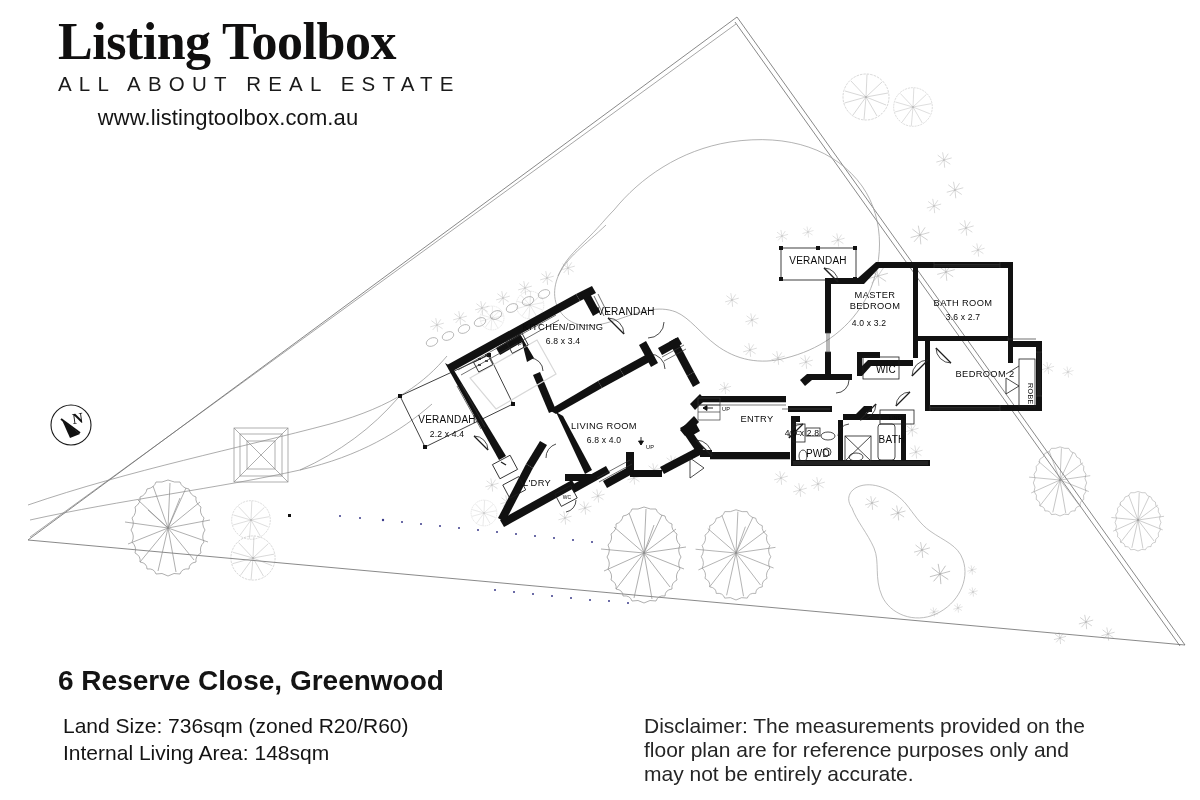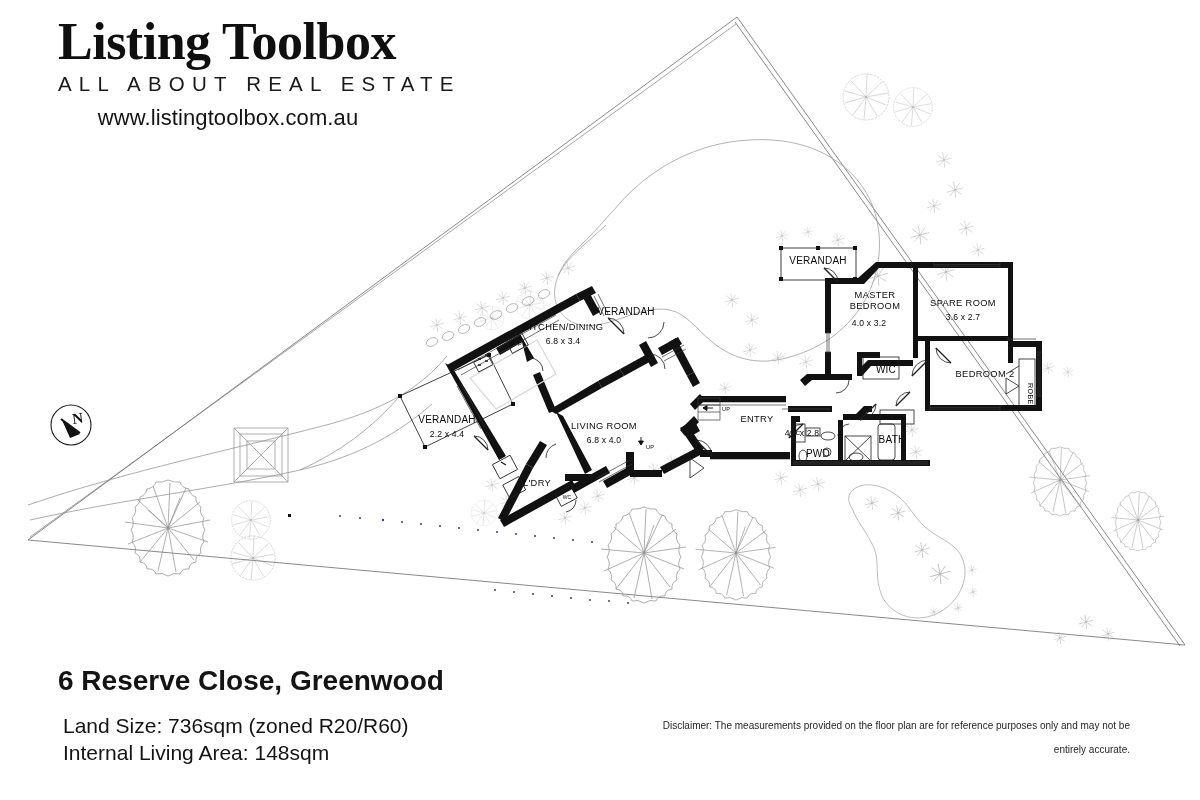--- a/index.html
+++ b/index.html
@@ -48,23 +48,23 @@
     position:absolute; left:58px; top:665px;
     font-size: 28px; font-weight: 700; color:#141414;
     letter-spacing:0px; white-space:nowrap;
   }
   .meta {
     position:absolute; left:63px; top:712px;
     font-size: 21px; font-weight: 400; color:#141414;
     line-height: 27px; white-space:nowrap;
   }
   .disclaimer {
-    position:absolute; left:660px; top:714px; width:470px;
-    font-size: 10px; color:#252525; line-height:24px;
-    text-align:right;
+    position:absolute; left:644px; top:714px; width:470px;
+    font-size: 21px; color:#252525; line-height:24px;
+    text-align:left;
   }
 
   
   #plan { position:absolute; left:0; top:0; width:1200px; height:680px; }
 
   
   .lbl {
     position:absolute;
     font-family:"Liberation Sans", sans-serif;
     color:#0a0a0a;
@@ -672,21 +672,21 @@
 
   </svg>
 
   <div class="lbl sm ctr" style="left:818px; top:261px;">VERANDAH</div>
 
   <div class="lbl rm ctr" style="left:869px; top:300px;margin-left:6px;">
     <span>MASTER<br>BEDROOM</span>
   </div>
   <div class="lbl dim ctr" style="left:869px; top:323px;">4.0 x 3.2</div>
 
-  <div class="lbl rm ctr" style="left:963px; top:303px;">SPARE ROOM</div>
+  <div class="lbl rm ctr" style="left:963px; top:303px;">BATH ROOM</div>
   <div class="lbl dim ctr" style="left:963px; top:317px;">3.6 x 2.7</div>
 
   <div class="lbl rm ctr" style="left:985px; top:374px;">BEDROOM 2</div>
   <div class="lbl dim ctr" style="left:985px; top:388px;"></div>
 
   <div class="lbl vert" style="left:1024px; top:383px;">ROBE</div>
 
   <div class="lbl sm ctr" style="left:886px; top:370px;">WIC</div>
   <div class="lbl tiny ctr" style="left:897px; top:418px;">LINEN</div>
   <div class="lbl sm ctr" style="left:868px; top:440px;padding-left:48px;">BATH</div>

